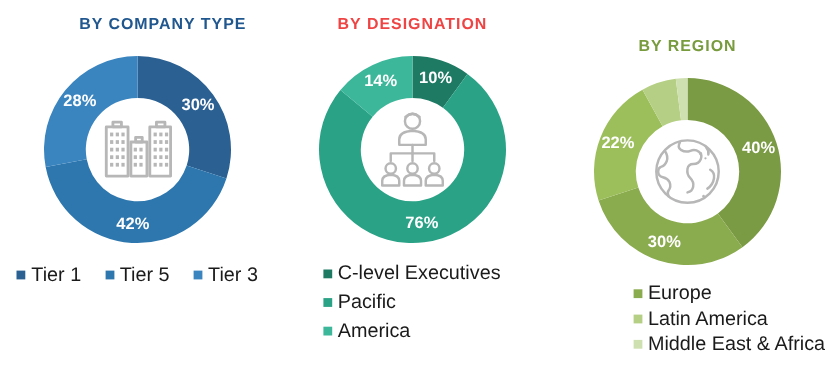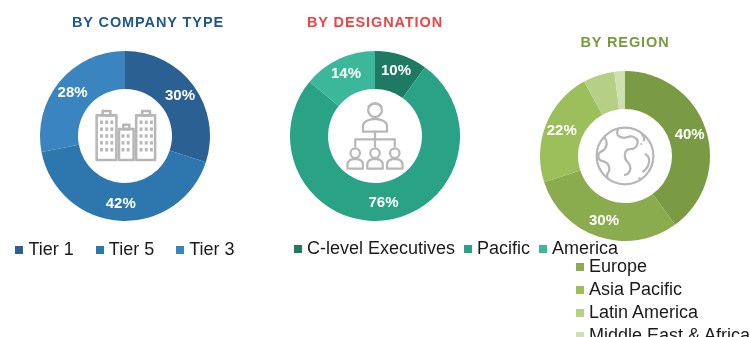--- a/index.html
+++ b/index.html
@@ -97,21 +97,21 @@
   #legend-company {
     top: 241px;
     display: flex;
     justify-content: center;
     gap: 22px;
   }
   
   #legend-design {
     top: 240px;
     display: flex;
-    flex-direction: row;
+    flex-direction: column;
     align-items: flex-start;
     padding-left: 44px;
     gap: 9px;
     box-sizing: border-box;
   }
   #legend-region {
     top: 238px;
     display: flex;
     flex-direction: column;
     align-items: flex-start;
@@ -292,24 +292,20 @@
         </g>
       </svg>
     </div>
 
     <div class="legend" id="legend-region">
         <div class="legend-row">
           <span class="legend-sq" style="background: rgb(138, 171, 78);"></span>
           <span>Europe</span>
         </div>
         <div class="legend-row">
-          <span class="legend-sq" style="background: rgb(156, 191, 92);"></span>
-          <span>Asia Pacific</span>
-        </div>
-        <div class="legend-row">
           <span class="legend-sq" style="background: rgb(181, 208, 132);"></span>
           <span>Latin America</span>
         </div>
         <div class="legend-row">
           <span class="legend-sq" style="background: rgb(207, 224, 176);"></span>
           <span>Middle East &amp; Africa</span>
         </div>
       </div>
   </div>
 

